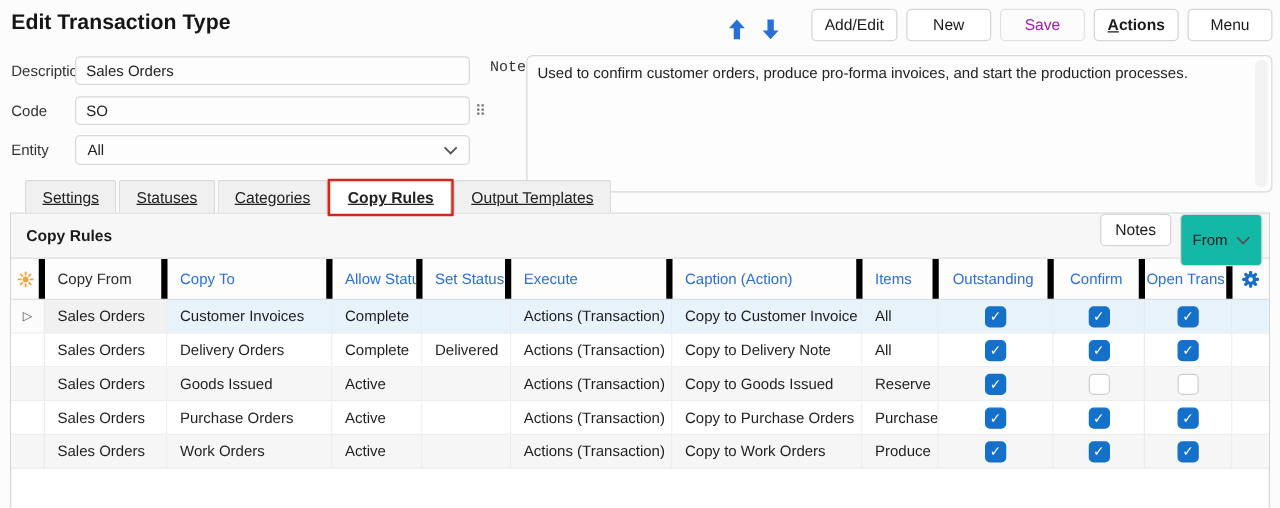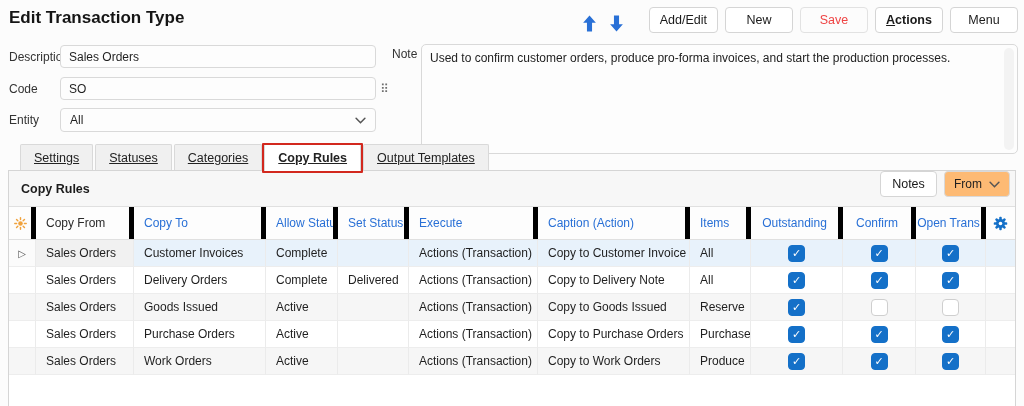--- a/index.html
+++ b/index.html
@@ -16,30 +16,30 @@
   
   .page-title{position:absolute;left:9px;top:8px;font-size:17px;font-weight:700;color:#151515;}
   .top-actions{position:absolute;right:6px;top:7px;display:flex;align-items:flex-end;gap:7px;}
   .nav-arrow{width:18px;height:20px;display:flex;align-items:center;justify-content:center;cursor:pointer;}
   .nav-arrow.up{margin-right:2px;}
   .nav-arrow.down{margin-right:16px;}
   .btn{
     height:26px;min-width:68px;padding:0 10px;background:#fff;border:1px solid #d5d5d5;
     border-radius:4px;font-family:inherit;font-size:12.5px;color:#1a1a1a;cursor:pointer;
   }
-  .btn.disabled{color:#ef4444;border-color:#e2e2e2;background:#fcfcfc;}
+  .btn.disabled{color:#a21caf;border-color:#e2e2e2;background:#fcfcfc;}
   .btn.actions{font-weight:700;}
   .btn.actions span{display:block;}
   .btn.actions span::first-letter{text-decoration:underline;}
   
   .flabel{position:absolute;font-size:12px;color:#333;}
   .lab-desc{left:9px;top:50px;}
   .lab-code{left:9px;top:82px;}
   .lab-entity{left:9px;top:113px;}
-  .lab-note{left:392px;top:47px;}
+  .lab-note{left:392px;top:47px;font-family:Liberation Mono, monospace;}
   .tinput{
     position:absolute;left:60px;width:316px;height:23px;border:1px solid #d9d9d9;border-radius:4px;
     background:#fdfdfd;font-family:inherit;font-size:12px;color:#1f1f1f;padding:0 8px;outline:none;
   }
   .in-desc{top:45px;} .in-code{top:77px;}
   .select{
     position:absolute;display:flex;align-items:center;justify-content:space-between;
     border:1px solid #d9d9d9;border-radius:4px;background:#fdfdfd;font-size:12px;
     padding:0 9px;cursor:pointer;
   }
@@ -68,21 +68,21 @@
     position:absolute;left:8px;top:170px;width:1008px;height:240px;background:#fff;
     border:1px solid #d5d5d5;z-index:1;
   }
   .ptoolbar{
     position:relative;height:36px;background:#f7f7f7;border-bottom:1px solid #e0e0e0;
     display:flex;align-items:center;
   }
   .ptitle{margin-left:12px;font-size:12.5px;font-weight:700;color:#1c1c1c;}
   .tool-right{position:absolute;right:5px;top:0;height:36px;display:flex;align-items:flex-start;gap:7px;}
   .btn.notes-btn{min-width:57px;}
-  .from-dd{position:static;width:66px;height:26px;background:#fdba74;}
+  .from-dd{position:static;width:66px;height:42px;background:#14b8a6;}
   
   .ghead{display:grid;grid-template-columns:var(--cols);height:33px;background:#fdfdfd;border-bottom:1px solid #e0e0e0;}
   .hc{
     display:flex;align-items:center;padding-left:10px;font-size:12px;color:var(--accent,#2970d6);
     border-right:5px solid #000000;cursor:pointer;white-space:nowrap;overflow:hidden;
   }
   .hc.dark{color:#2a2a2a;}
   .hc.center{justify-content:center;padding-left:0;}
   .hc.icon-c{justify-content:center;padding-left:0;}
   .hc.gear-c{justify-content:center;padding-left:0;border-right:none;}

